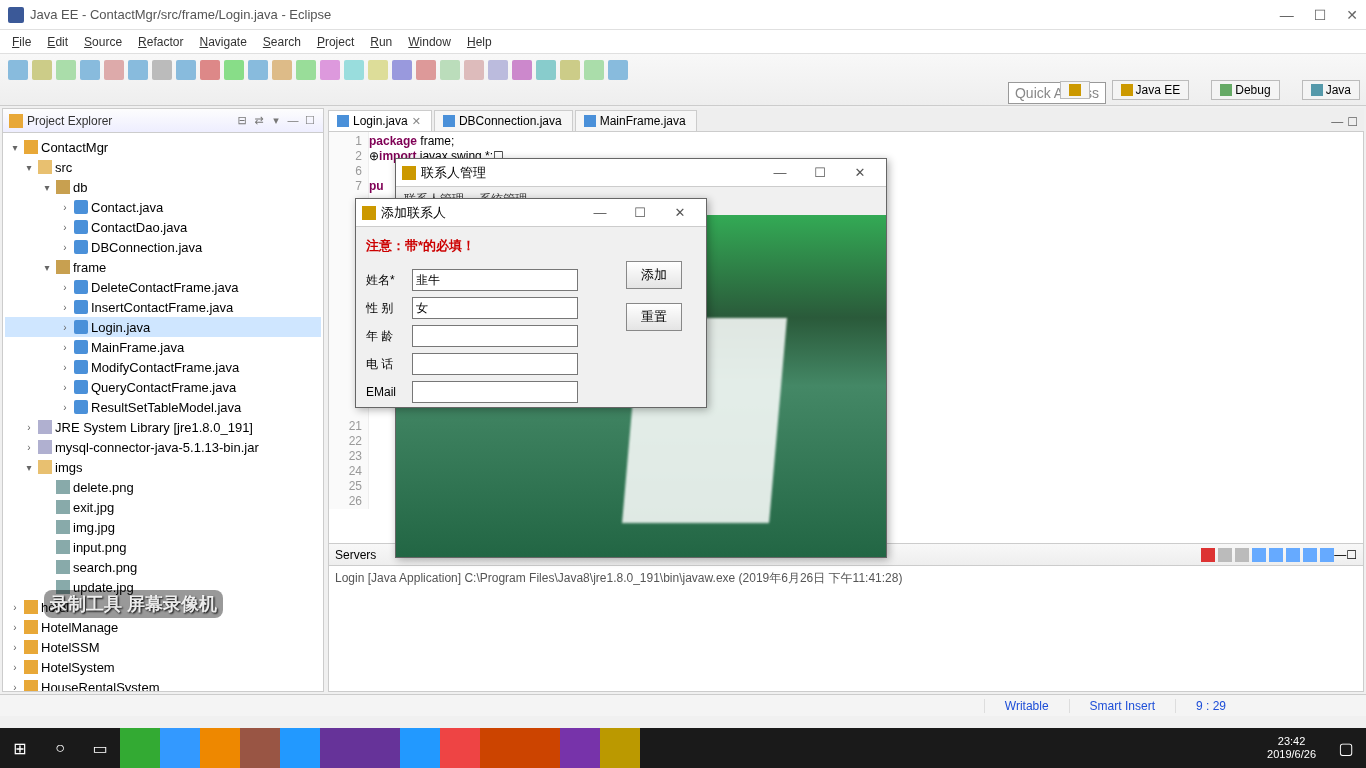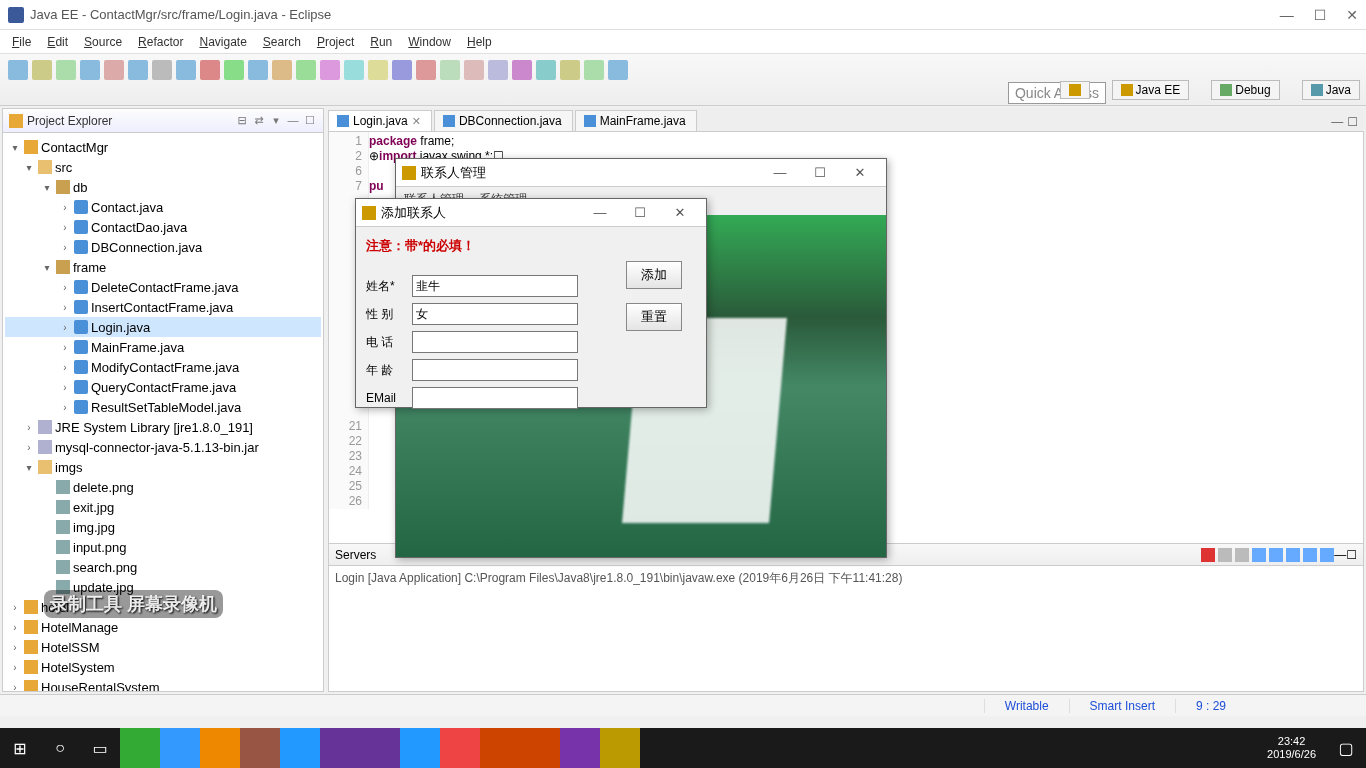--- a/index.html
+++ b/index.html
@@ -92,21 +92,21 @@
 .dlg-menubar { padding: 4px 8px; font-size: 12px; color: #333; }
 .dlg-menubar span { margin-right: 12px; }
 
 .dlg1 { left: 395px; top: 158px; width: 492px; height: 400px; }
 .dlg1-bg { position: absolute; left: 0; top: 56px; right: 0; bottom: 0; background: linear-gradient(to bottom, #3a5 0%, #2a5a3a 30%, #486 50%, #264 100%); }
 .waterfall { position: absolute; left: 48%; top: 30%; width: 30%; height: 60%; background: rgba(255,255,255,0.85); filter: blur(1px); transform: skewX(-5deg); }
 .dlg2 { left: 355px; top: 198px; width: 352px; height: 210px; z-index: 200; }
 .form-row { display: flex; align-items: center; margin-bottom: 6px; }
 .form-row label { width: 46px; text-align: justify; font-size: 12px; }
 .form-row input { width: 166px; height: 22px; border: 1px solid #777; background: #fff; padding: 0 3px; font-size: 12px; }
-.dlg2 .note { color: #c00; font-weight: bold; margin-bottom: 20px; font-size: 13px; }
+.dlg2 .note { color: #c00; font-weight: bold; margin-bottom: 14px; font-size: 13px; }
 .dlg2 .btncol { position: absolute; right: 24px; top: 62px; }
 .dlg2 .btncol button { display: block; width: 56px; height: 28px; margin-bottom: 14px; background: linear-gradient(#fff,#e4e4e4); border: 1px solid #888; font-size: 13px; }
 
 .watermark { position: absolute; left: 44px; top: 590px; z-index: 300; color: rgba(255,255,255,0.9); font-size: 18px; font-weight: bold; text-shadow: 1px 1px 2px #000; background: rgba(0,0,0,0.4); padding: 2px 6px; border-radius: 8px; pointer-events: none; }
 </style>
 </head>
 <body>
 
 <div class="titlebar">
   <div class="app-icon"></div>
@@ -453,25 +453,25 @@
     <div id="form-rows">
         <div class="form-row">
           <label>姓名*</label>
           <input value="韭牛" style="">
         </div>
         <div class="form-row">
           <label>性 别</label>
           <input value="女" style="">
         </div>
         <div class="form-row">
+          <label>年 龄</label>
+          <input value="" style="">
+        </div>
+        <div class="form-row">
           <label>电 话</label>
-          <input value="" style="">
-        </div>
-        <div class="form-row">
-          <label>年 龄</label>
           <input value="" style="">
         </div>
         <div class="form-row">
           <label>EMail</label>
           <input value="" style="">
         </div>
       </div>
     <div class="btncol">
       <button>添加</button>
       <button>重置</button>

